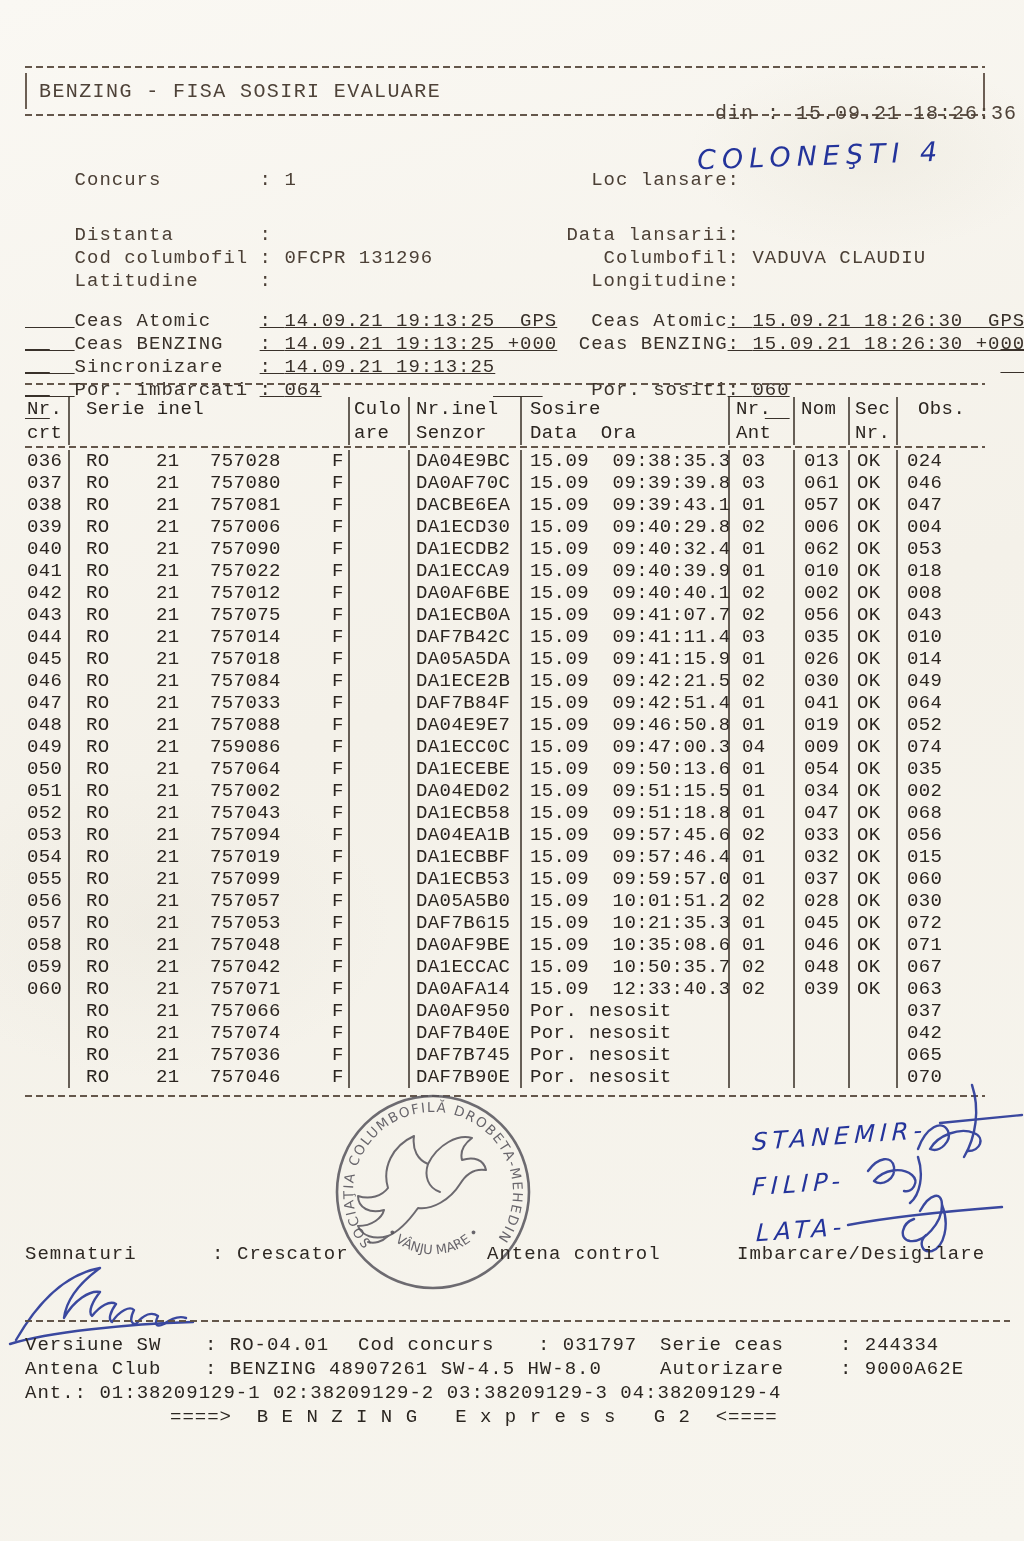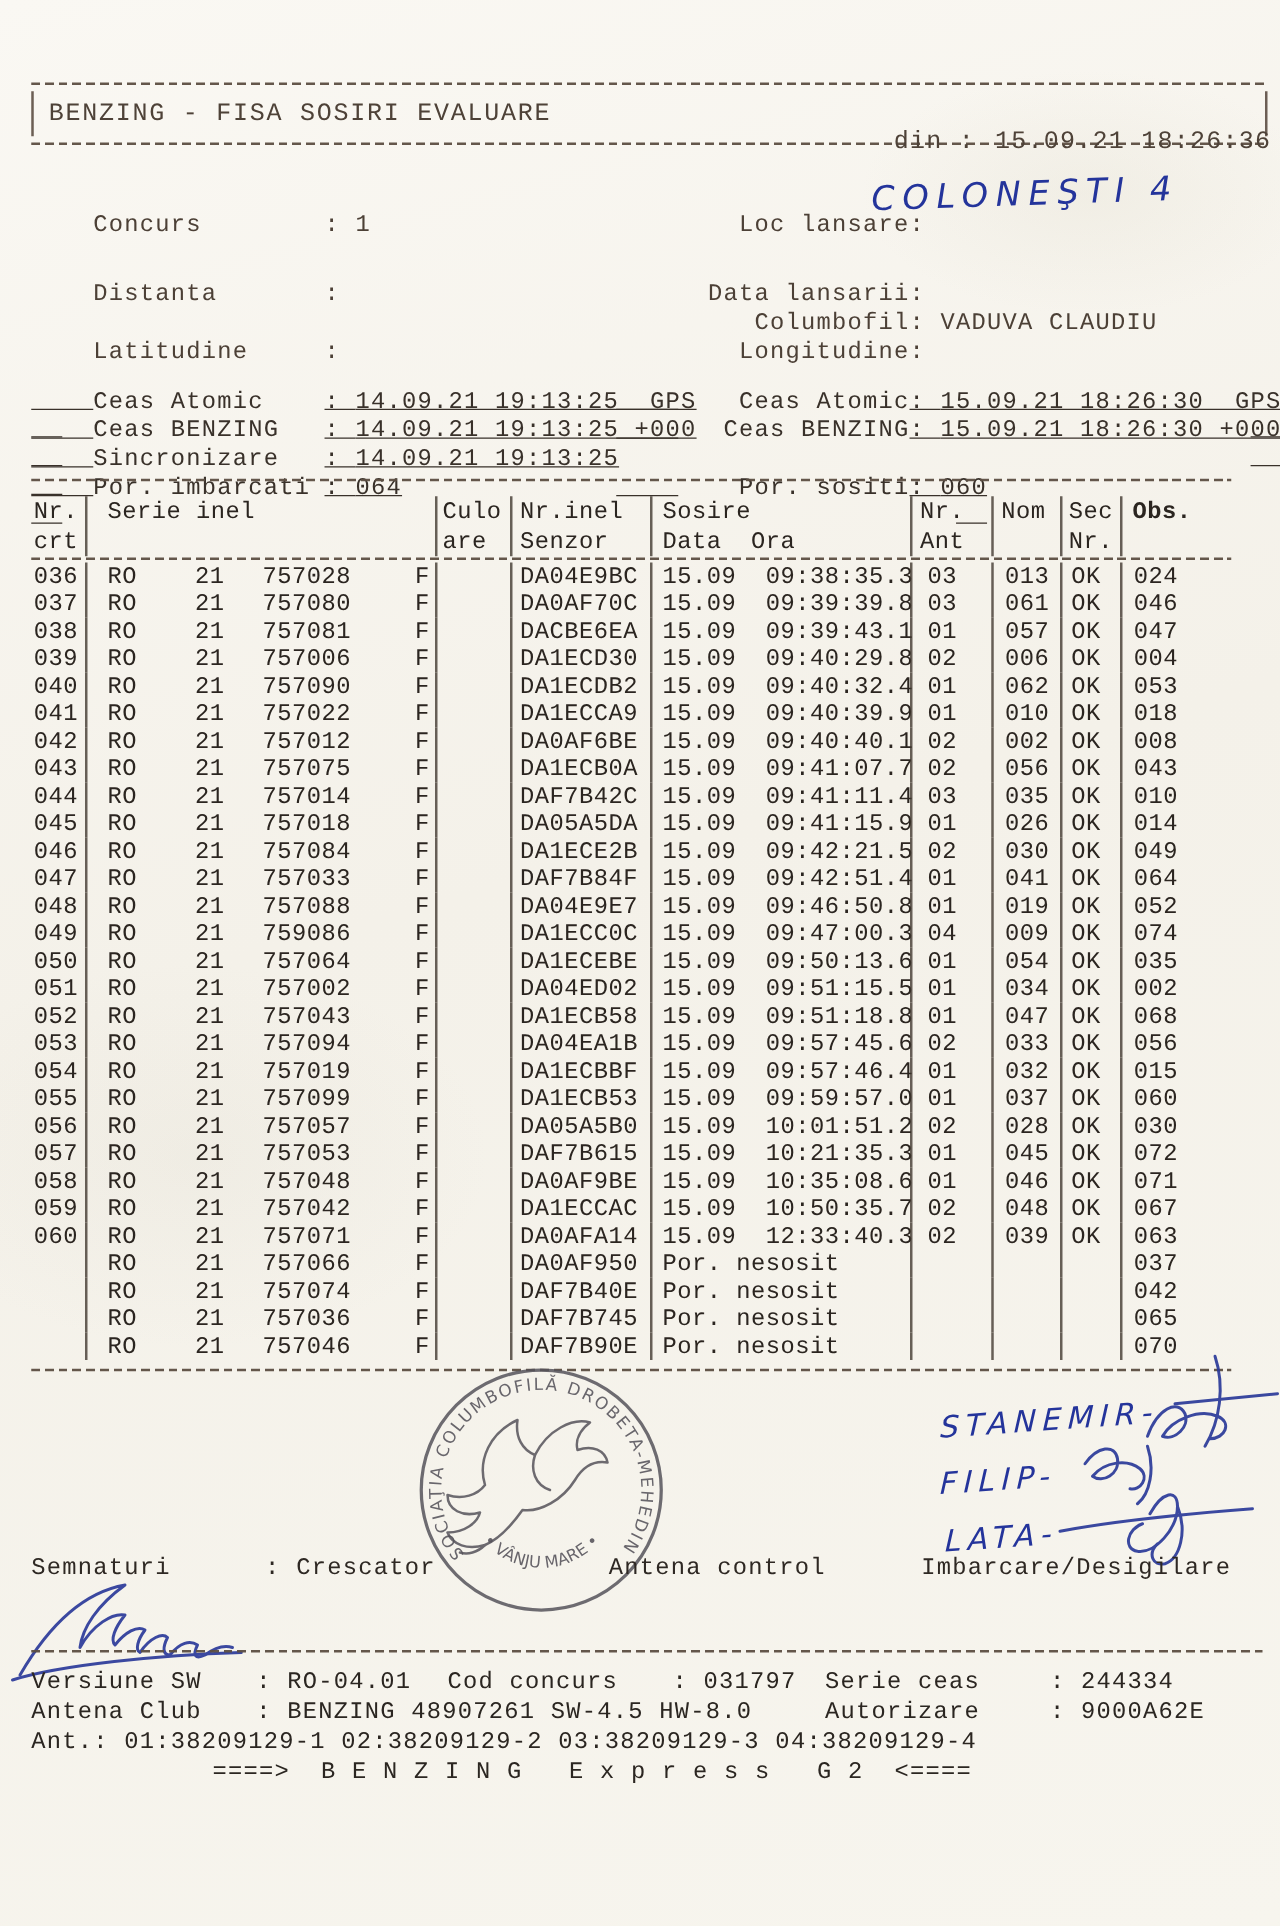--- a/index.html
+++ b/index.html
@@ -9,21 +9,21 @@
     color:#3a322a;
     background:
       radial-gradient(260px 140px at 85% 10%, rgba(215,210,190,.20), transparent 70%),
       radial-gradient(340px 220px at 15% 60%, rgba(210,205,190,.14), transparent 70%),
       linear-gradient(165deg,#faf8f3 0%,#f4f1e9 45%,#f7f5ee 100%);
   }
   .t{position:absolute;font-size:19px;letter-spacing:1px;white-space:pre;}
   .dashes{position:absolute;left:0;height:2px;width:100%;
     background:repeating-linear-gradient(to right, rgba(92,78,66,.95) 0 7px, transparent 7px 11px);}
   
-  .hdr-box{position:absolute;left:25px;top:66px;width:960px;height:50px;color:#4e4238;padding-left:29px;}
+  .hdr-box{position:absolute;left:25px;top:66px;width:960px;height:50px;color:#4e4238;}
   .hdr-box .pipe{position:absolute;top:7px;bottom:7px;width:2px;background:rgba(92,78,66,.9);}
   .hdr-title{position:absolute;left:14px;top:14px;font-size:20px;letter-spacing:1.4px;white-space:pre;}
   .hdr-din{position:absolute;left:612px;top:13px;font-size:20px;letter-spacing:1px;white-space:pre;}
   .hdr-din .dv{margin-left:16px;}
   
   .line{position:absolute;left:25px;height:22px;font-size:19px;letter-spacing:1px;white-space:pre;color:#4c4036;}
   .line.right{left:493px;text-align:right;}
   .line .lbl{display:inline-block;width:185px;}
   .line .val::before{content:": ";}
   .line.dark{color:#39312a;text-decoration:underline;}
@@ -45,21 +45,21 @@
   .c-senzor{width:112px;padding-left:6px;}
   .c-sosire{width:208px;padding-left:8px;}
   .c-ant{width:47px;padding-left:12px;}
   .c-nom{width:55px;padding-left:9px;margin-left:18px;}
   .c-sec{width:48px;padding-left:7px;}
   .c-obs{width:107px;padding-left:9px;}
   .thead .c-serie{display:block;padding-left:16px;}
   .thead .c-ant{padding-left:6px;}
   .thead .c-nom{padding-left:6px;}
   .thead .c-sec{padding-left:5px;}
-  .thead .c-obs{padding-left:8px;font-weight:bold;}
+  .thead .c-obs{padding-left:20px;}
   .c-serie,.c-culo,.c-senzor,.c-sosire,.c-ant,.c-nom,.c-sec,.c-obs{border-left:2px solid rgba(62,52,43,.78);}
   .s-tara{display:inline-block;box-sizing:border-box;width:86px;padding-left:16px;}
   .s-an{display:inline-block;width:54px;}
   .s-numar{display:inline-block;width:122px;}
   .s-sex{display:inline-block;flex:1;}
   
   .semn{position:absolute;top:1243px;font-size:19px;letter-spacing:1px;white-space:pre;color:#2e2823;}
   .foot{color:#2b2621;}
   svg.overlay{position:absolute;pointer-events:none;}
   .ink{stroke:#2b3a99;stroke-width:2.4;fill:none;stroke-linecap:round;stroke-linejoin:round;opacity:.92;}
@@ -88,20 +88,23 @@
   <div class="line right" style="top:147px">
     <span class="lbl">Loc lansare</span><span class="val"></span>
   </div>
   <span class="hand place">COLONEŞTI 4</span>
 
   <div class="line" style="top:202px">
     <span class="lbl">Distanta</span><span class="val"></span>
   </div>
   <div class="line right" style="top:202px">
     <span class="lbl">Data lansarii</span><span class="val"></span>
+  </div>
+  <div class="line" style="top:225px">
+    <span class="lbl">Cod columbofil</span><span class="val">0FCPR 131296</span>
   </div>
   <div class="line right" style="top:225px">
     <span class="lbl">Columbofil</span><span class="val">VADUVA CLAUDIU</span>
   </div>
   <div class="line" style="top:248px">
     <span class="lbl">Latitudine</span><span class="val"></span>
   </div>
   <div class="line right" style="top:248px">
     <span class="lbl">Longitudine</span><span class="val"></span>
   </div>

